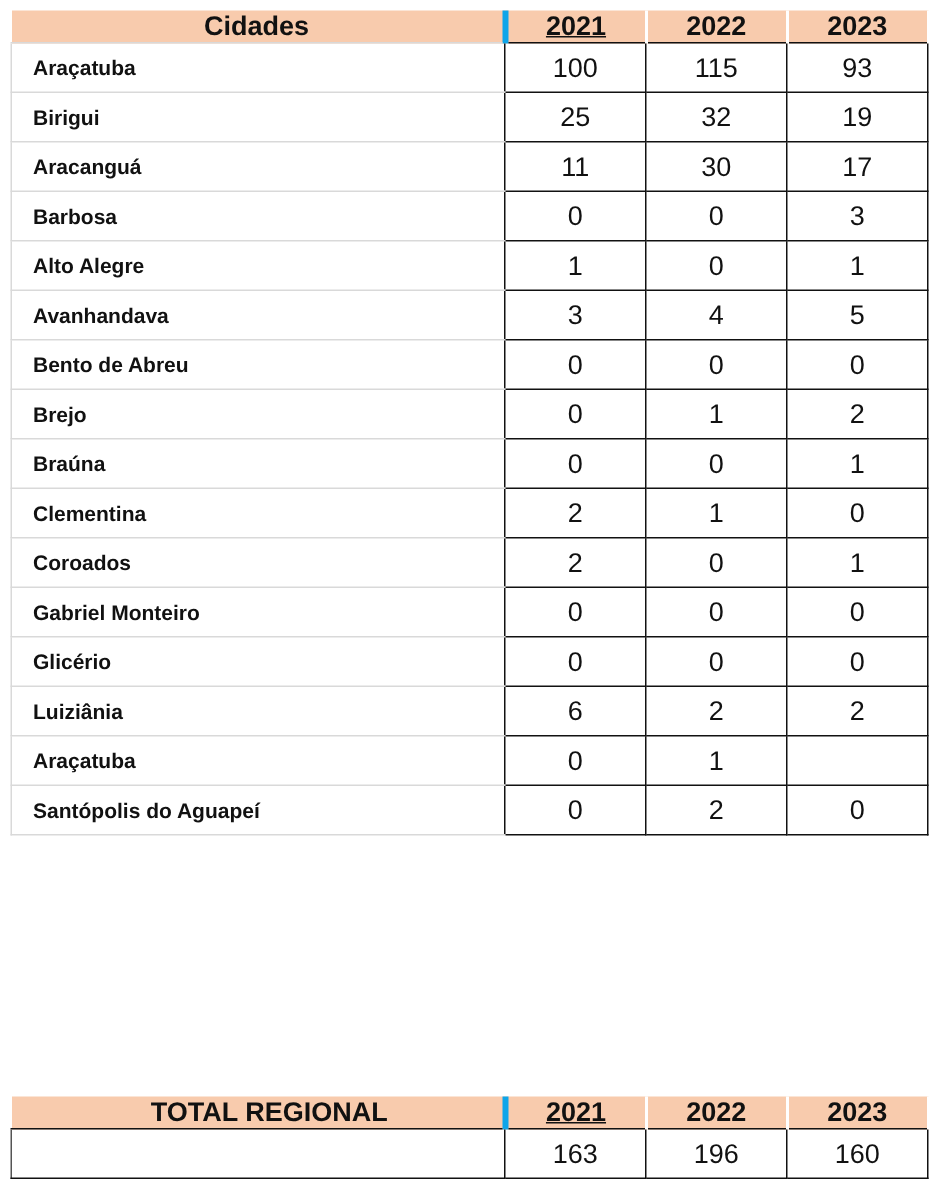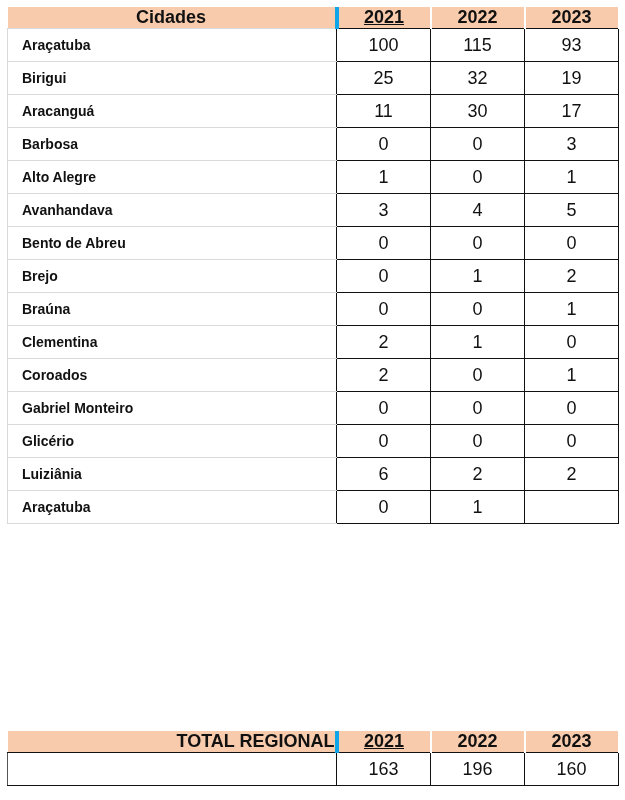--- a/index.html
+++ b/index.html
@@ -13,21 +13,21 @@
   .hdr th { background: #f8cbad; font-weight: bold; font-size: 18px; text-align: center; height: 19px;
             border-left: 2px solid #ffffff; border-right: 2px solid #ffffff; border-bottom: 1px solid #111; }
   .hdr th.city-h { border-left: none; border-bottom: 1px solid #d9d9d9; }
   .hdr th.first-year { border-left: 4px solid #0ea5e9; text-decoration: underline; }
   
   .row td.city { font-weight: bold; font-size: 14px; text-align: left; padding-left: 14px;
                  border-bottom: 1px solid #d9d9d9; border-left: 1px solid #d9d9d9; white-space: nowrap; }
   .row td.val { font-size: 18px; text-align: center; border: 1.5px solid #111; }
   #main { top: 7px; }
   #total { top: 731px; }
-  #total .hdr th.city-h { text-align: right; padding-left: 17px; border-bottom: 1px solid #111; }
+  #total .hdr th.city-h { text-align: center; padding-left: 17px; border-bottom: 1px solid #111; }
   #total .row td.blank { border: 1.5px solid #111; border-left: 1px solid #555; }
 </style>
 </head>
 <body>
 
 <table class="tbl" id="main">
   <colgroup>
       <col class="col-city">
       <col class="col-year">
       <col class="col-year">
@@ -125,20 +125,26 @@
         <td class="val">6</td>
         <td class="val">2</td>
         <td class="val">2</td>
       </tr>
       <tr class="row">
         <td class="city">Araçatuba</td>
         <td class="val">0</td>
         <td class="val">1</td>
         <td class="val"></td>
       </tr>
+      <tr class="row">
+        <td class="city">Santópolis do Aguapeí</td>
+        <td class="val">0</td>
+        <td class="val">2</td>
+        <td class="val">0</td>
+      </tr>
     </tbody>
 </table>
 
 <table class="tbl" id="total">
   <colgroup>
       <col class="col-city">
       <col class="col-year">
       <col class="col-year">
       <col class="col-year">
     </colgroup>

